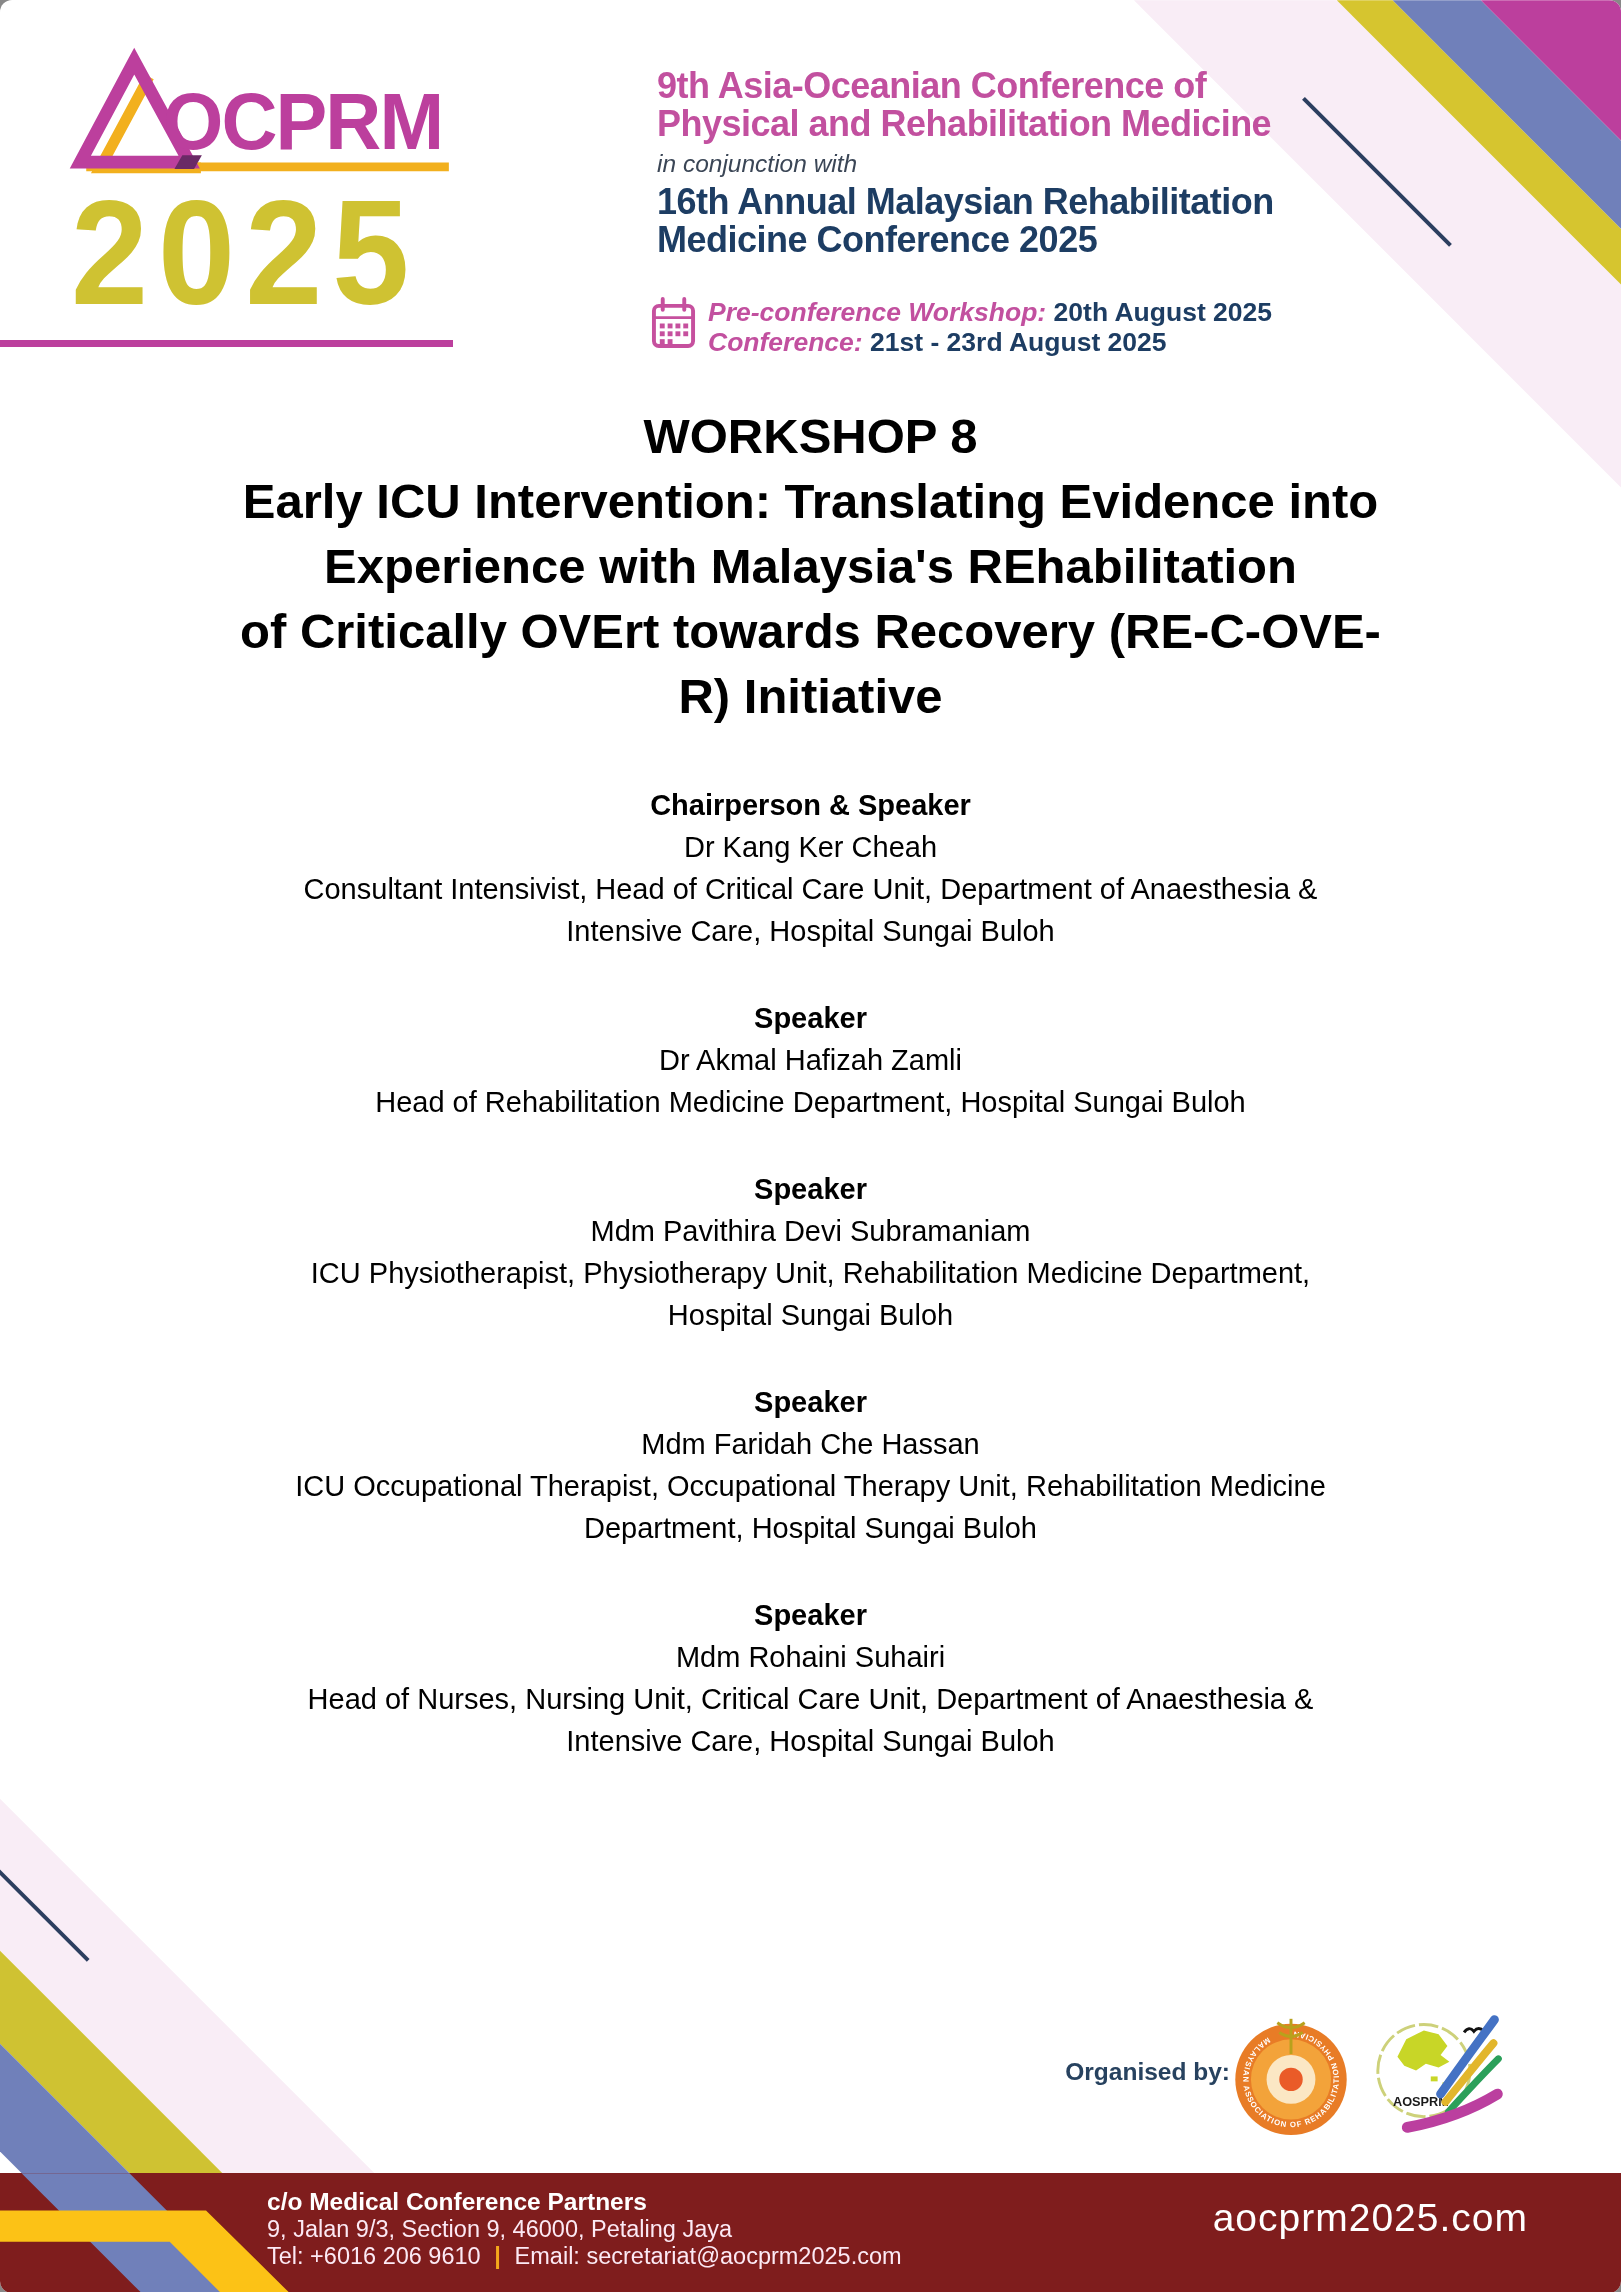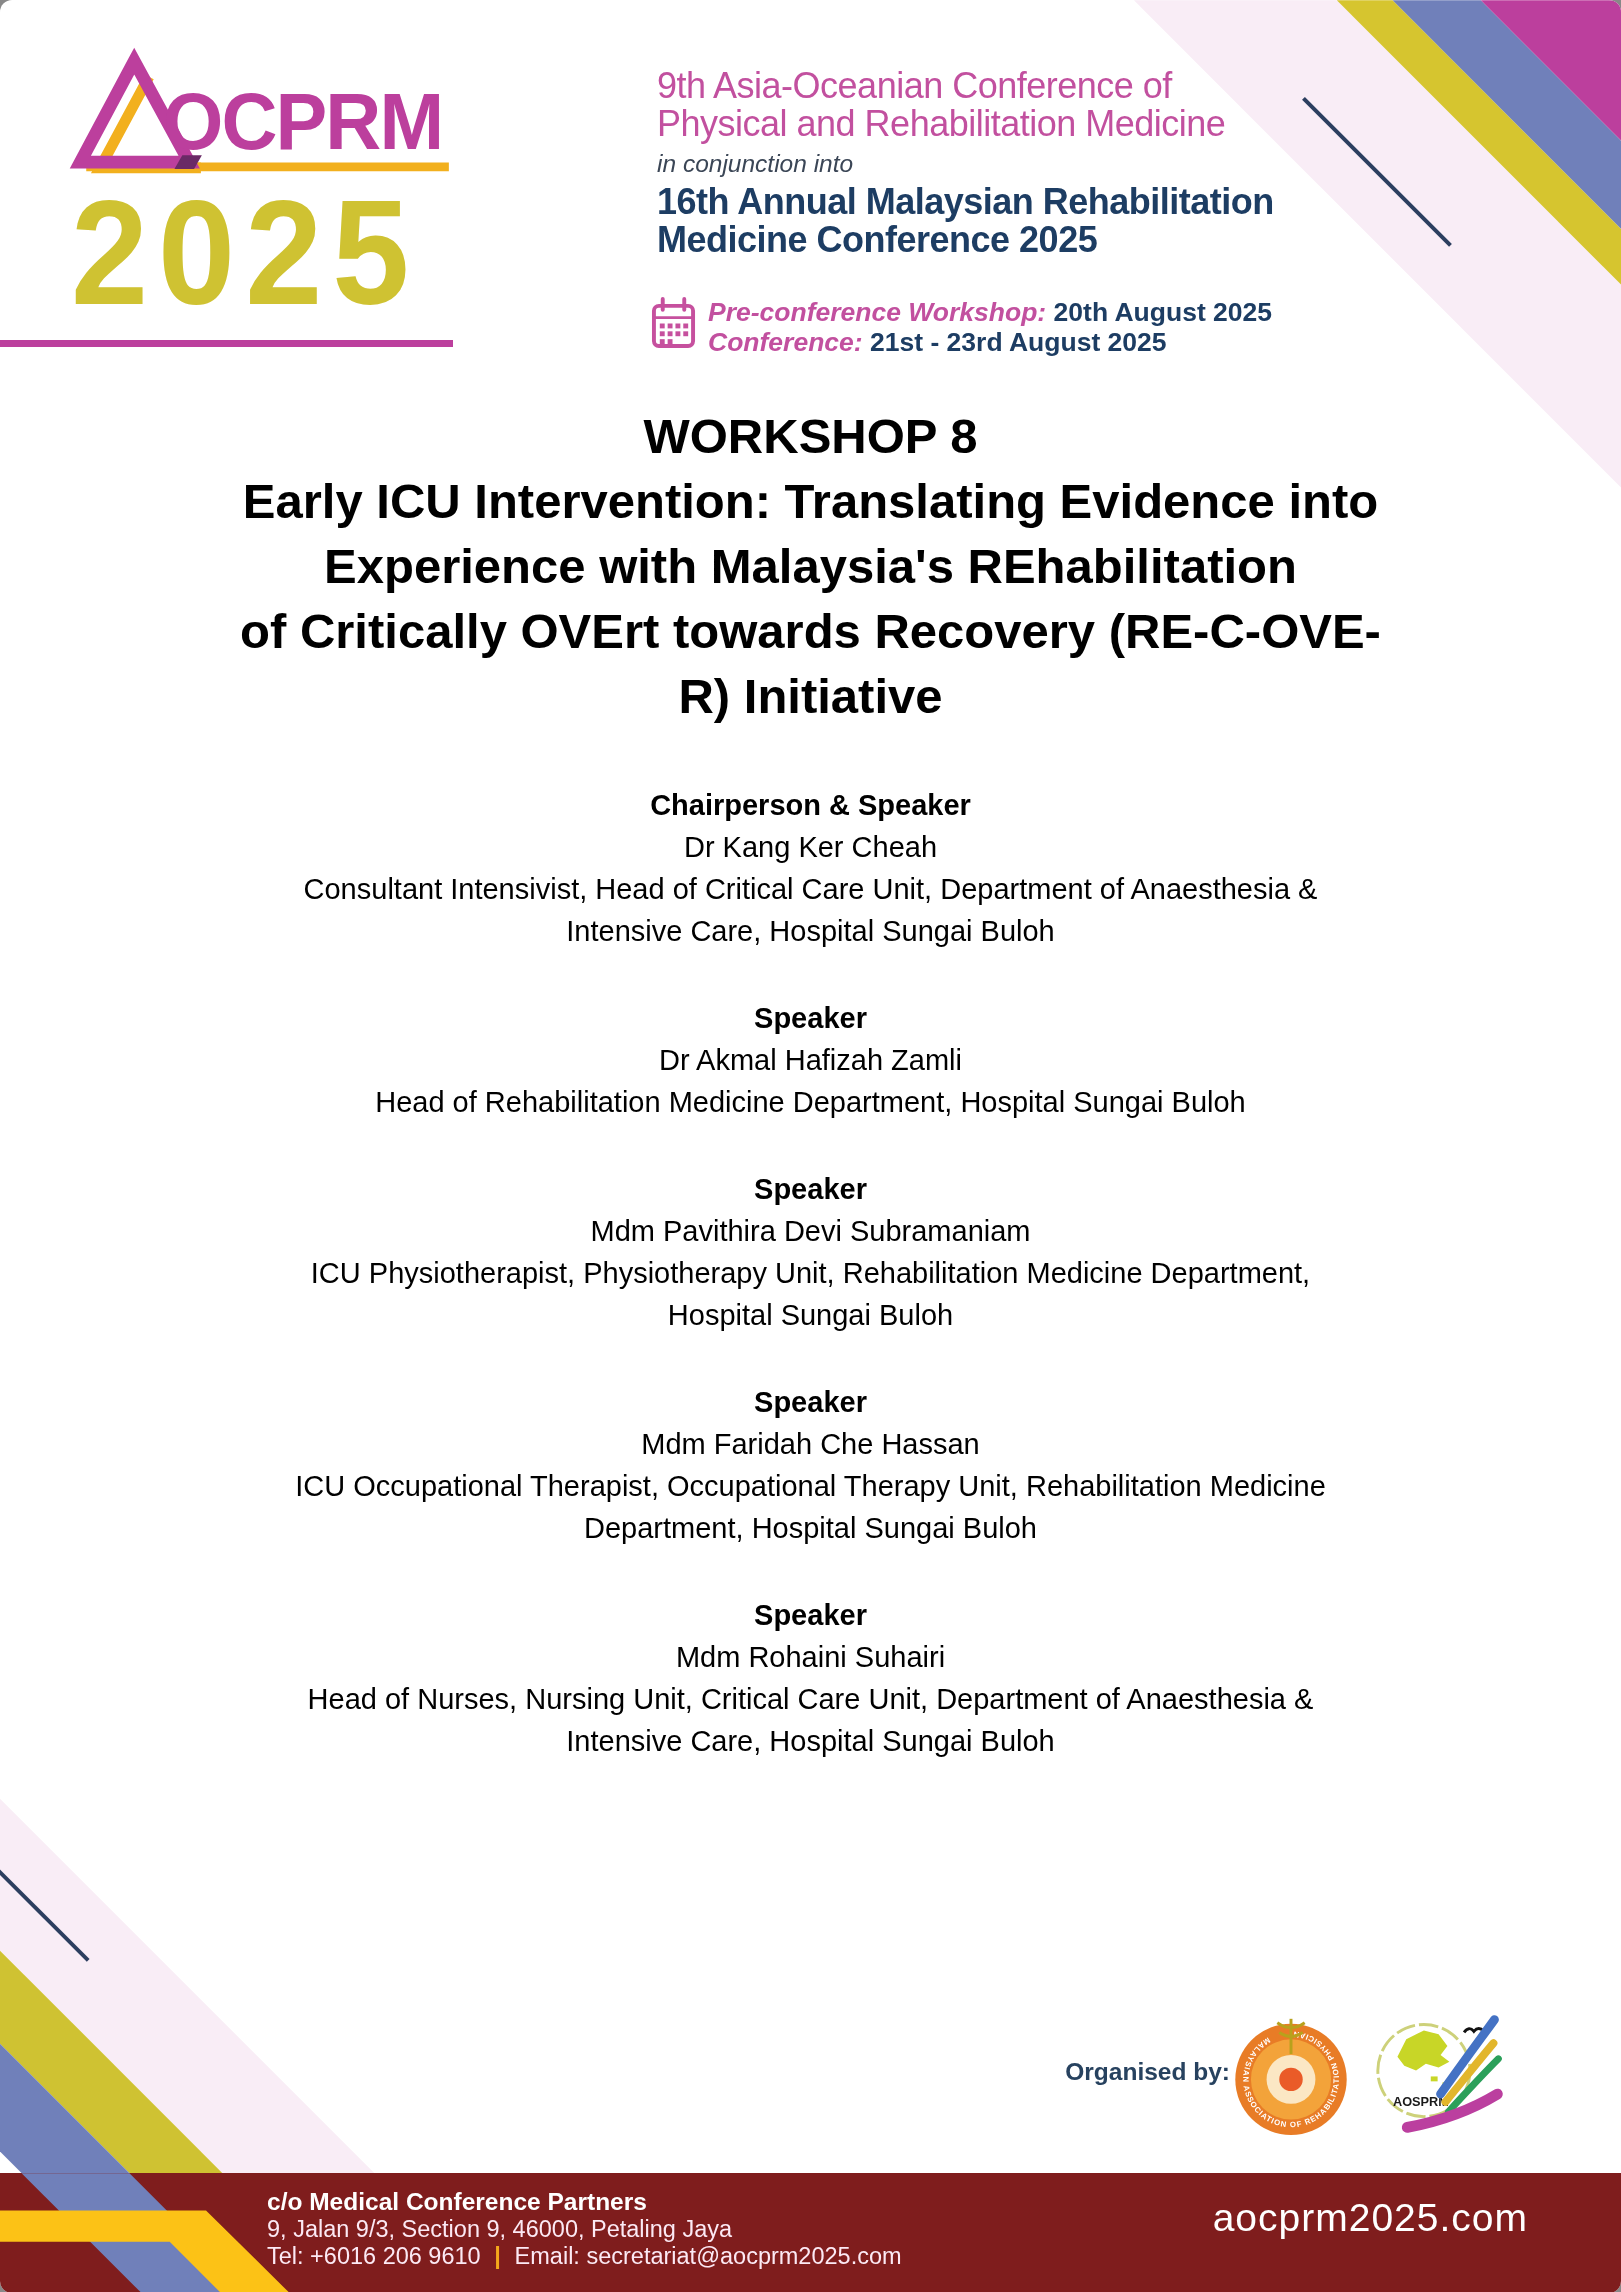--- a/index.html
+++ b/index.html
@@ -19,21 +19,21 @@
   }
   .brand-year {
     position:absolute; left:71px; top:178px;
     font-size:149px; font-weight:bold; color:#cfc232; letter-spacing:10.8px;
     transform:scaleX(.93); transform-origin:left top; line-height:1;
   }
   .brand-rule { position:absolute; left:0; top:340px; width:453px; height:6.9px; background:#bc3f9d; }
 
   
   .conf-head { position:absolute; left:657px; top:67px; width:745px; }
-  .conf-title { font-size:36px; font-weight:normal; color:#c2509f; line-height:38px; letter-spacing:-0.5px; }
+  .conf-title { font-size:36px; font-weight:bold; color:#c2509f; line-height:38px; letter-spacing:-0.5px; }
   .conf-conj { font-size:24.5px; font-style:italic; color:#3b4656; margin-top:6.9px; }
   .conf-title2 { font-size:36px; font-weight:bold; color:#1d3d63; line-height:38px; margin-top:4.9px; letter-spacing:-0.5px; }
   .date-block { position:absolute; left:708px; top:297px; font-size:26.5px; line-height:30px; }
   .date-label { color:#c2509f; font-style:italic; font-weight:bold; }
   .date-value { color:#1d3d63; font-weight:bold; }
 
   
   .content { position:absolute; left:0; top:404px; width:1621px; text-align:center; }
   .ws-heading { font-size:49px; font-weight:bold; line-height:65px; }
   .ws-title { font-size:49px; font-weight:bold; line-height:65px; }
@@ -82,21 +82,21 @@
   </svg>
   <div class="brand-word">OCPRM</div>
   <div class="brand-year">2025</div>
   <div class="brand-rule"></div>
 
   <div class="conf-head">
     <div class="conf-title">
       <div>9th Asia-Oceanian Conference of</div>
       <div>Physical and Rehabilitation Medicine</div>
     </div>
-    <div class="conf-conj">in conjunction into</div>
+    <div class="conf-conj">in conjunction with</div>
     <div class="conf-title2">
       <div>16th Annual Malaysian Rehabilitation</div>
       <div>Medicine Conference 2025</div>
     </div>
   </div>
 
   <svg width="45" height="53" style="position:absolute;left:651px;top:297px;" viewBox="0 0 46 54">
     <rect x="3" y="9" width="40" height="41" rx="5" fill="none" stroke="#c6509e" stroke-width="4"></rect>
     <line x1="12" y1="2" x2="12" y2="13" stroke="#c6509e" stroke-width="4" stroke-linecap="round"></line>
     <line x1="34" y1="2" x2="34" y2="13" stroke="#c6509e" stroke-width="4" stroke-linecap="round"></line>

